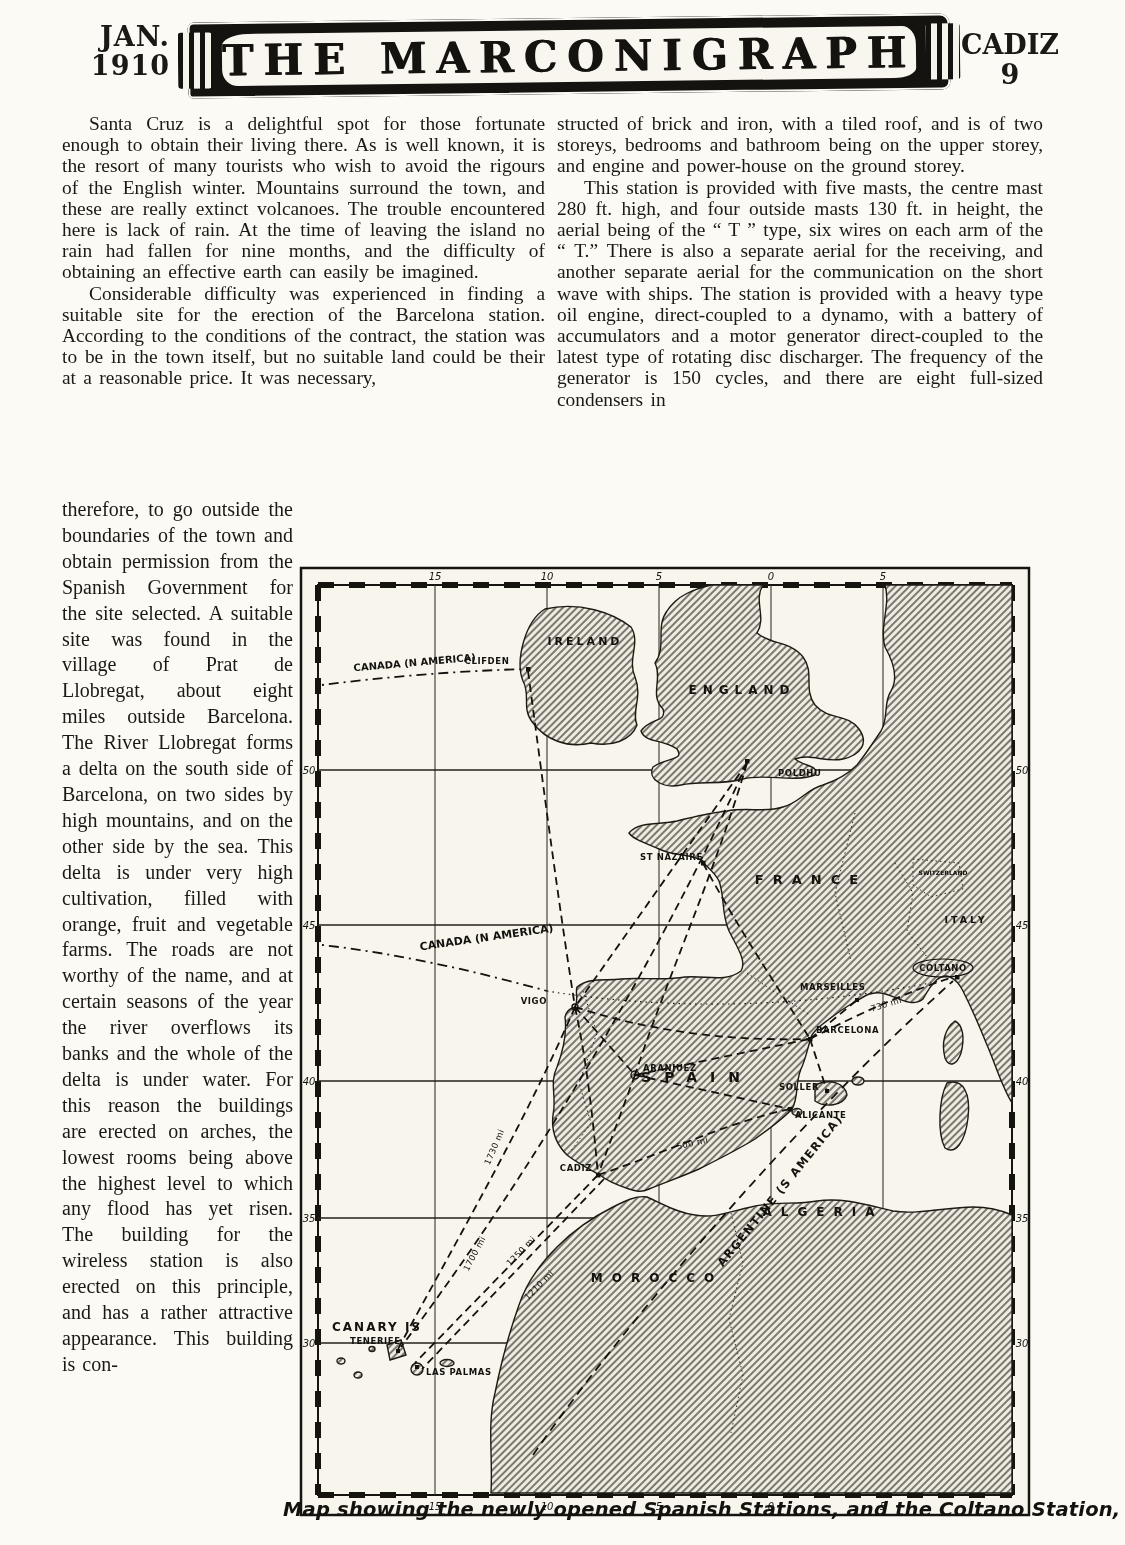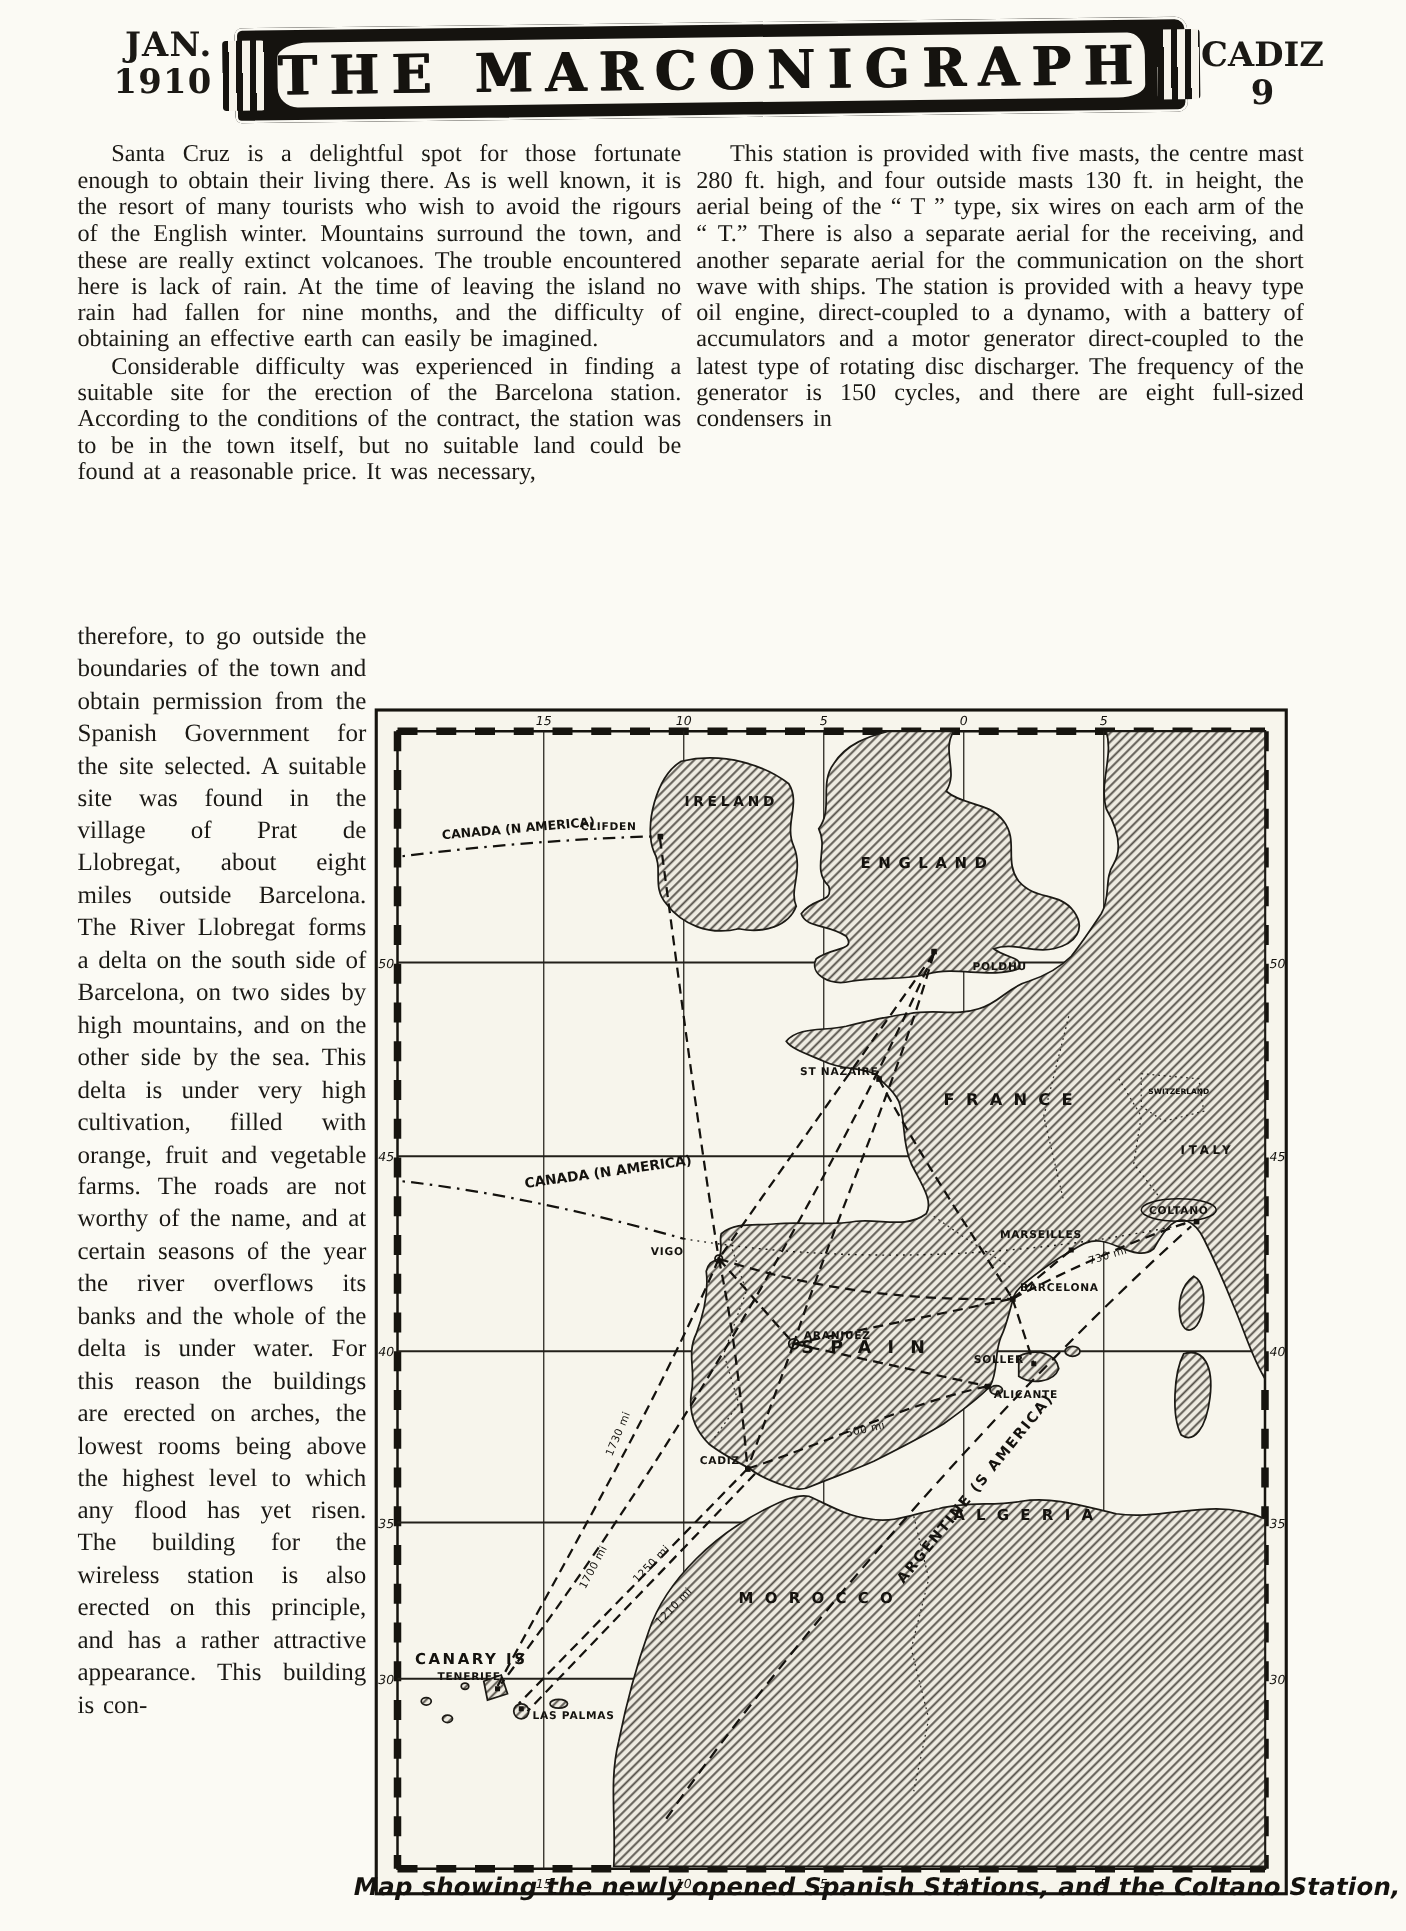--- a/index.html
+++ b/index.html
@@ -88,24 +88,25 @@
   <div class="masthead-bars"></div>
 </div>
 
 <div class="page-ref">
   <div>CADIZ</div>
   <div>9</div>
 </div>
 
 <div class="col wide col-left">
   <p class="indent">Santa Cruz is a delightful spot for those fortunate enough to obtain their living there. As is well known, it is the resort of many tourists who wish to avoid the rigours of the English winter. Mountains surround the town, and these are really extinct volcanoes. The trouble encountered here is lack of rain. At the time of leaving the island no rain had fallen for nine months, and the difficulty of obtaining an effective earth can easily be imagined.</p>
-  <p class="indent">Considerable difficulty was experienced in finding a suitable site for the erection of the Barcelona station. According to the conditions of the contract, the station was to be in the town itself, but no suitable land could be found at a reasonable price. It was necessary,</p>
+  <p class="indent">Considerable difficulty was experienced in finding a suitable site for the erection of the Barcelona station. According to the conditions of the contract, the station was to be in the town itself, but no suitable land could be their at a reasonable price. It was necessary,</p>
 </div>
 
 <div class="col wide col-right">
+  <p>structed of brick and iron, with a tiled roof, and is of two storeys, bedrooms and bathroom being on the upper storey, and engine and power-house on the ground storey.</p>
   <p class="indent">This station is provided with five masts, the centre mast 280 ft. high, and four outside masts 130 ft. in height, the aerial being of the “ T ” type, six wires on each arm of the “ T.” There is also a separate aerial for the receiving, and another separate aerial for the communication on the short wave with ships. The station is provided with a heavy type oil engine, direct-coupled to a dynamo, with a battery of accumulators and a motor generator direct-coupled to the latest type of rotating disc discharger. The frequency of the generator is 150 cycles, and there are eight full-sized condensers in</p>
 </div>
 
 <div class="col col-narrow">
   <p>therefore, to go outside the boundaries of the town and obtain permission from the Spanish Government for the site selected. A suitable site was found in the village of Prat de Llobregat, about eight miles outside Barcelona. The River Llobregat forms a delta on the south side of Barcelona, on two sides by high mountains, and on the other side by the sea. This delta is under very high cultivation, filled with orange, fruit and vegetable farms. The roads are not worthy of the name, and at certain seasons of the year the river overflows its banks and the whole of the delta is under water. For this reason the buildings are erected on arches, the lowest rooms being above the highest level to which any flood has yet risen. The building for the wireless station is also erected on this principle, and has a rather attractive appearance. This building is con-</p>
 </div>
 
 <div class="map-wrap">
 <svg width="740" height="968" viewBox="0 0 740 968">
   <defs>

